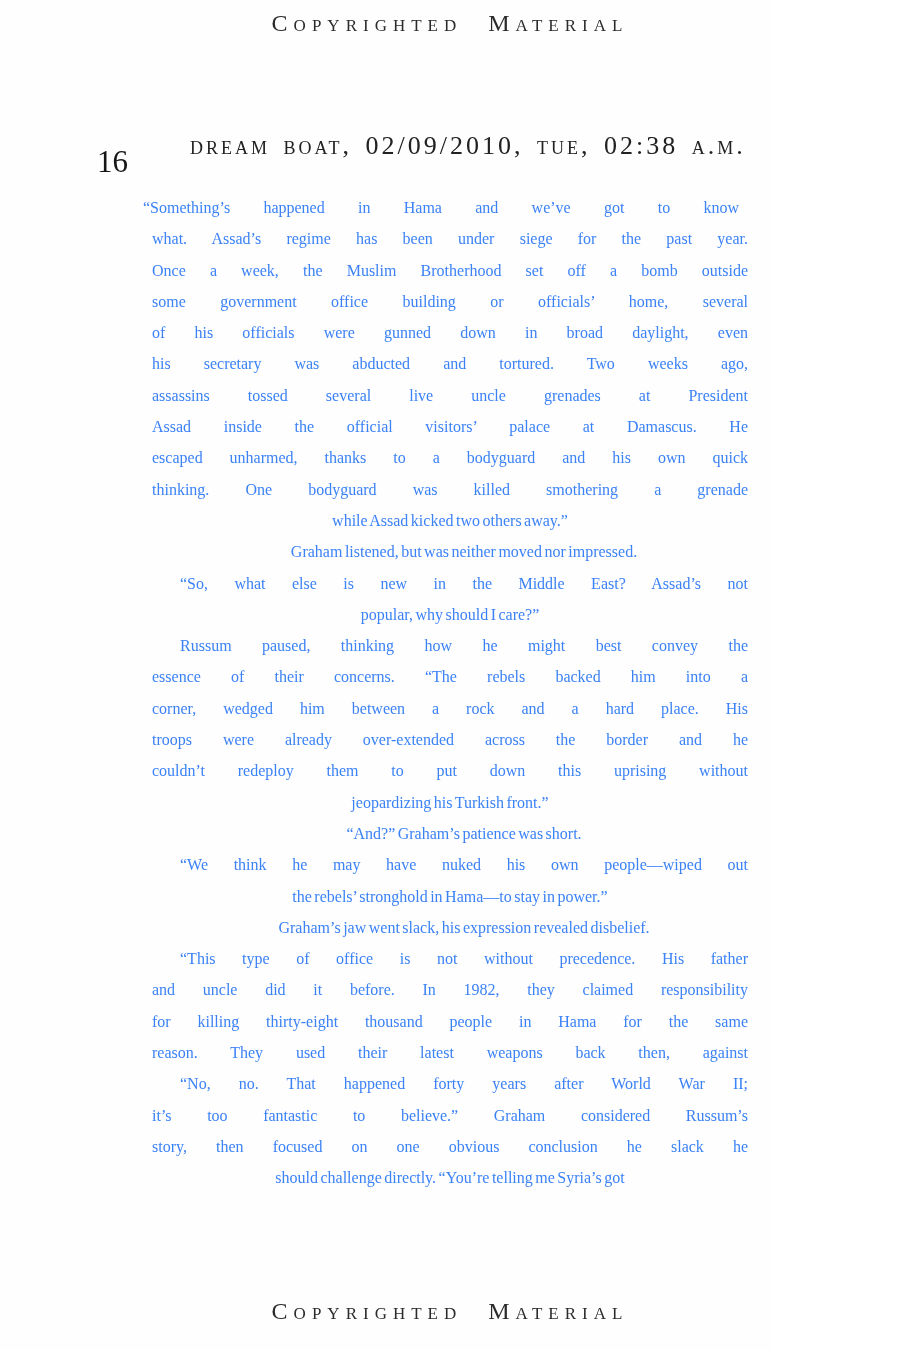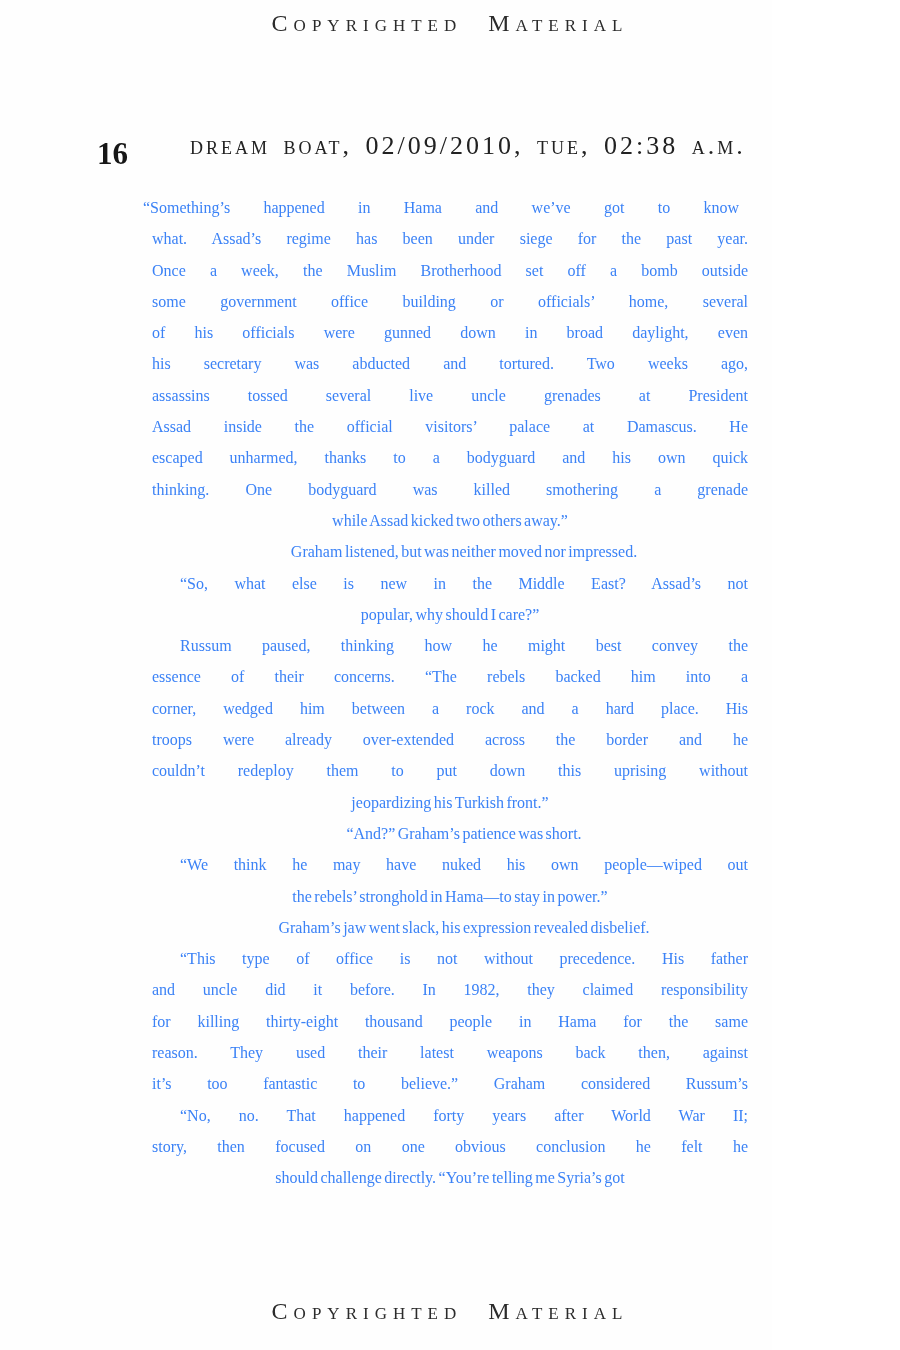--- a/index.html
+++ b/index.html
@@ -33,22 +33,22 @@
   .running-header {
     position: absolute;
     top: 128px;
     left: 0;
     width: 900px;
     height: 36px;
   }
   .page-number {
     position: absolute;
     left: 97px;
-    top: 8px;
-    font-weight: bold;
+    top: 16px;
+    font-weight: normal;
     font-size: 31px;
     line-height: 36px;
     color: #161616;
   }
   .header-title {
     position: absolute;
     left: 190px;
     top: 0;
     font-variant: small-caps;
     font-size: 26px;
@@ -132,22 +132,22 @@
       <div class="para">
         <div class="line indent">Graham’s jaw went slack, his expression revealed disbelief.</div>
       </div>
       <div class="para">
         <div class="line just indent">“This type of office is not without precedence. His father</div>
         <div class="line just">and uncle did it before. In 1982, they claimed responsibility</div>
         <div class="line just">for killing thirty-eight thousand people in Hama for the same</div>
         <div class="line just">reason. They used their latest weapons back then, against</div>
       </div>
       <div class="para">
+        <div class="line just indent">“No, no. That happened forty years after World War II;</div>
         <div class="line just">it’s too fantastic to believe.” Graham considered Russum’s</div>
-        <div class="line just indent">“No, no. That happened forty years after World War II;</div>
-        <div class="line just">story, then focused on one obvious conclusion he felt he</div>
+        <div class="line just">story, then focused on one obvious conclusion he slack he</div>
         <div class="line">should challenge directly. “You’re telling me Syria’s got</div>
       </div>
     </div>
 
   <div class="copyright-line copyright-bottom">Copyrighted Material</div>
 
 </div>
 
 </body></html>

